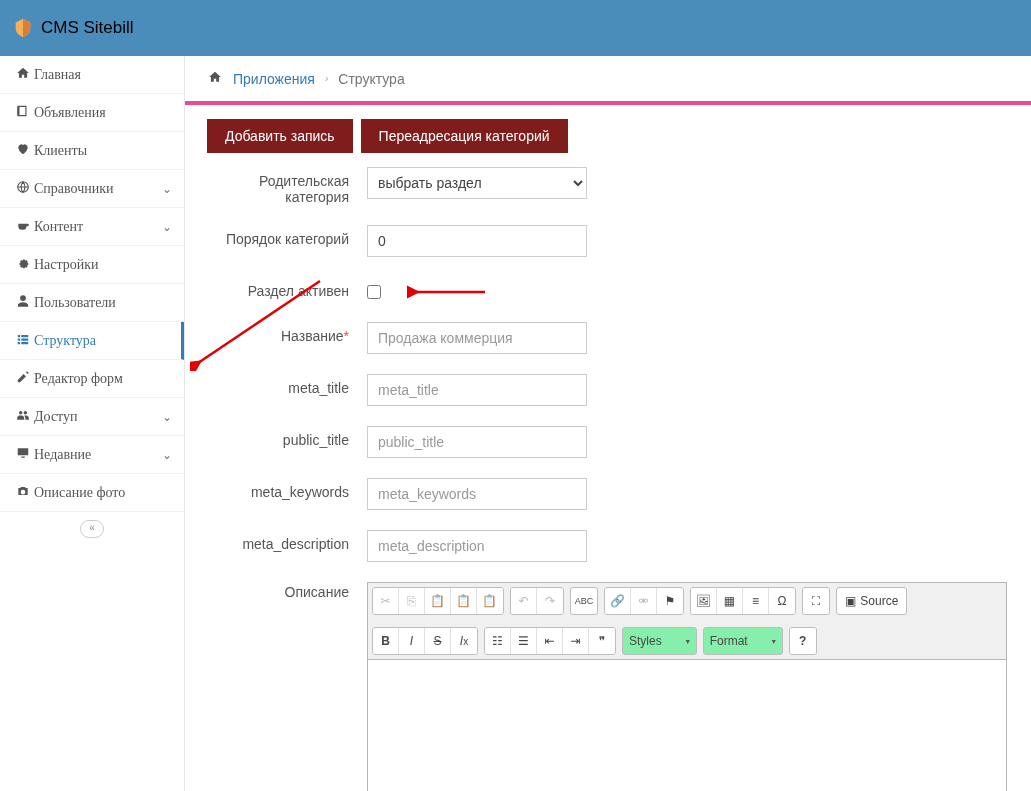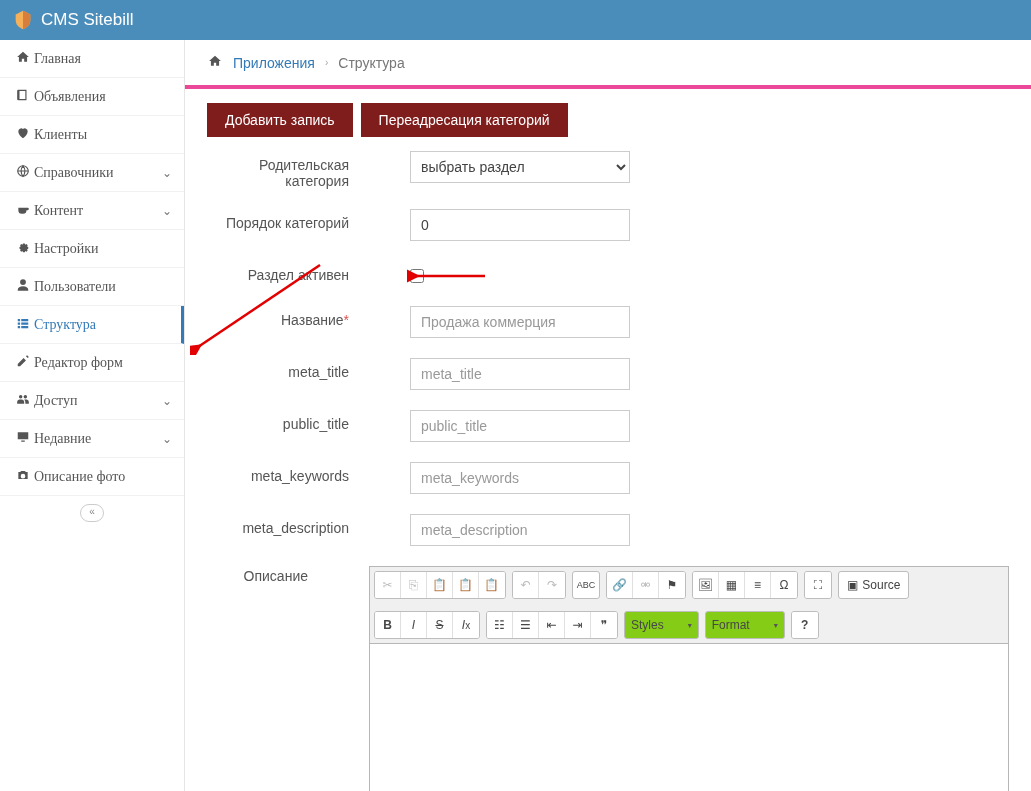--- a/index.html
+++ b/index.html
@@ -6,23 +6,23 @@
   body {
     font-family: Arial, "Helvetica Neue", Helvetica, sans-serif;
     font-size: 14px;
     color: #444;
     background: #f5f5f5;
     width: 1031px;
     height: 791px;
     overflow: hidden;
   }
   .topbar {
-    height: 40px;
+    height: 56px;
     background: #4B8DBA;
-    color: #ffffff;
+    color: #000000;
     display: flex;
     align-items: center;
     padding: 0 12px;
   }
   .logo {
     font-size: 17px;
     font-weight: 400;
     display: flex;
     align-items: center;
     gap: 7px;
@@ -111,21 +111,20 @@
     border: none;
     padding: 9px 18px;
     font-size: 14px;
     cursor: pointer;
     margin-right: 4px;
   }
   .form-row {
     display: flex;
     align-items: flex-start;
     margin-bottom: 20px;
-    gap: 43px;
   }
   .form-label {
     width: 160px;
     text-align: right;
     padding-right: 18px;
     padding-top: 6px;
     color: #555;
     font-size: 14px;
   }
   .req { color: #d9534f; }
@@ -181,21 +180,21 @@
     font-size: 12px;
     color: #474747;
     cursor: pointer;
     border-right: 1px solid #e0e0e0;
     background:#fff;
   }
   .tb-btn:last-child { border-right: none; }
   .tb-btn.disabled { color: #bbb; cursor: default; }
   .tb-select {
     border: 1px solid #bdbdbd;
-    background: #84cc16;
+    background: #86efac;
     border-radius: 3px;
     height: 28px;
     display:flex;
     align-items:center;
     padding: 0 6px;
     font-size: 12px;
     color: #474747;
     gap: 24px;
     cursor:pointer;
   }

